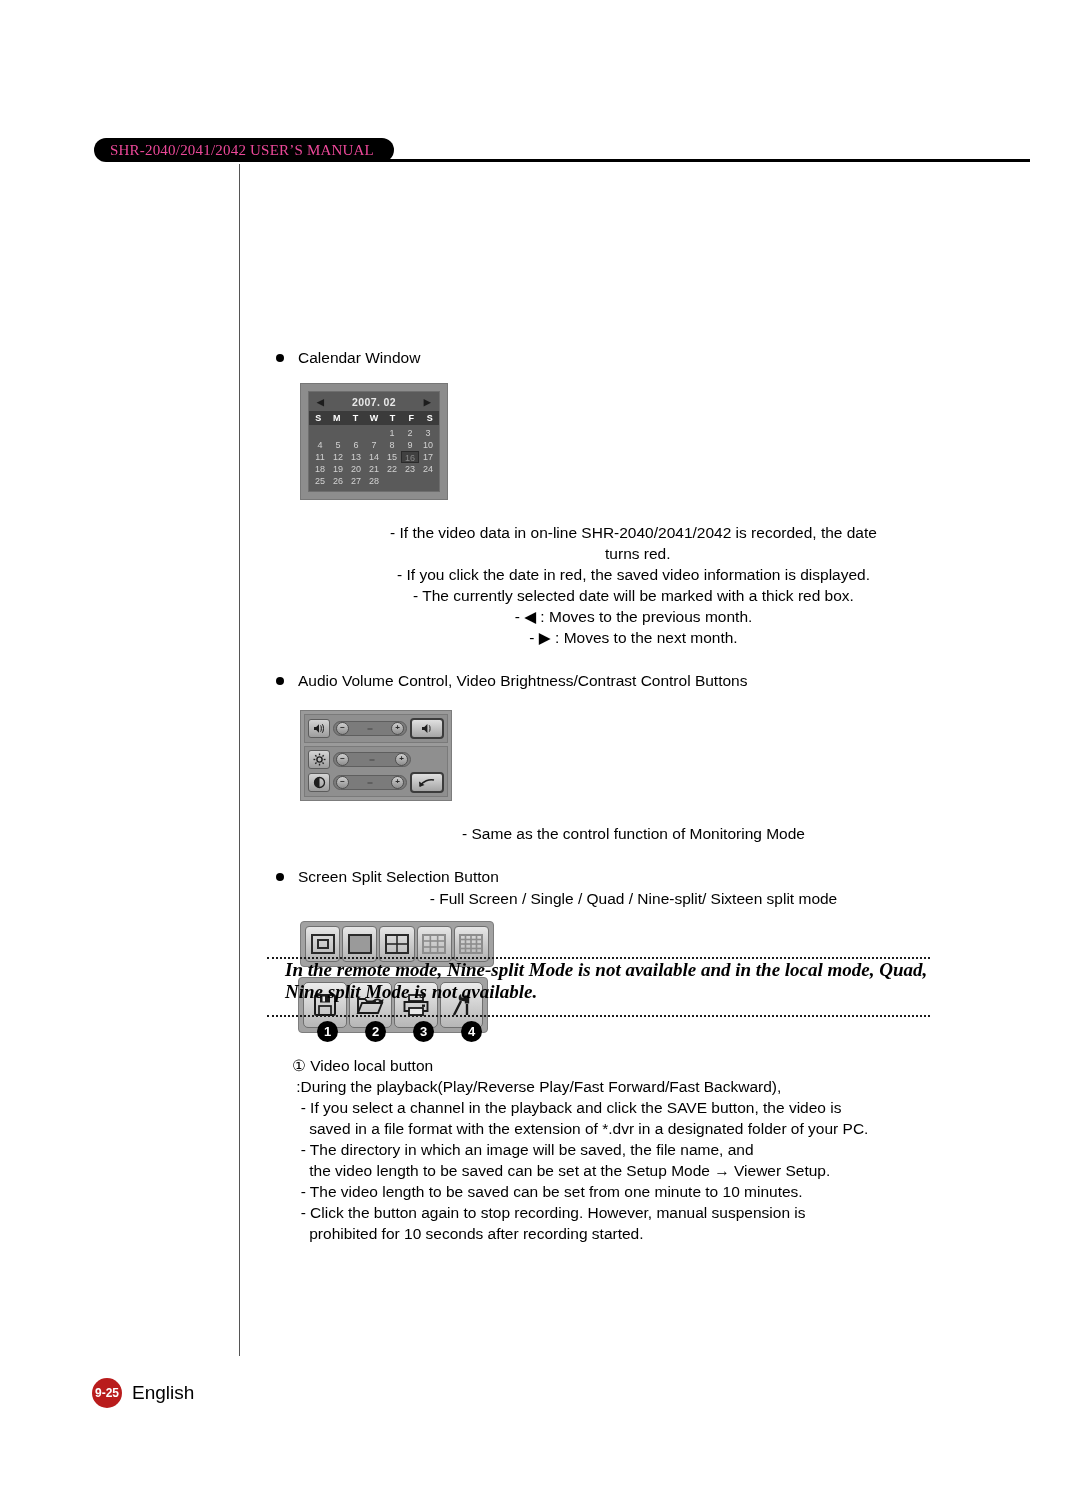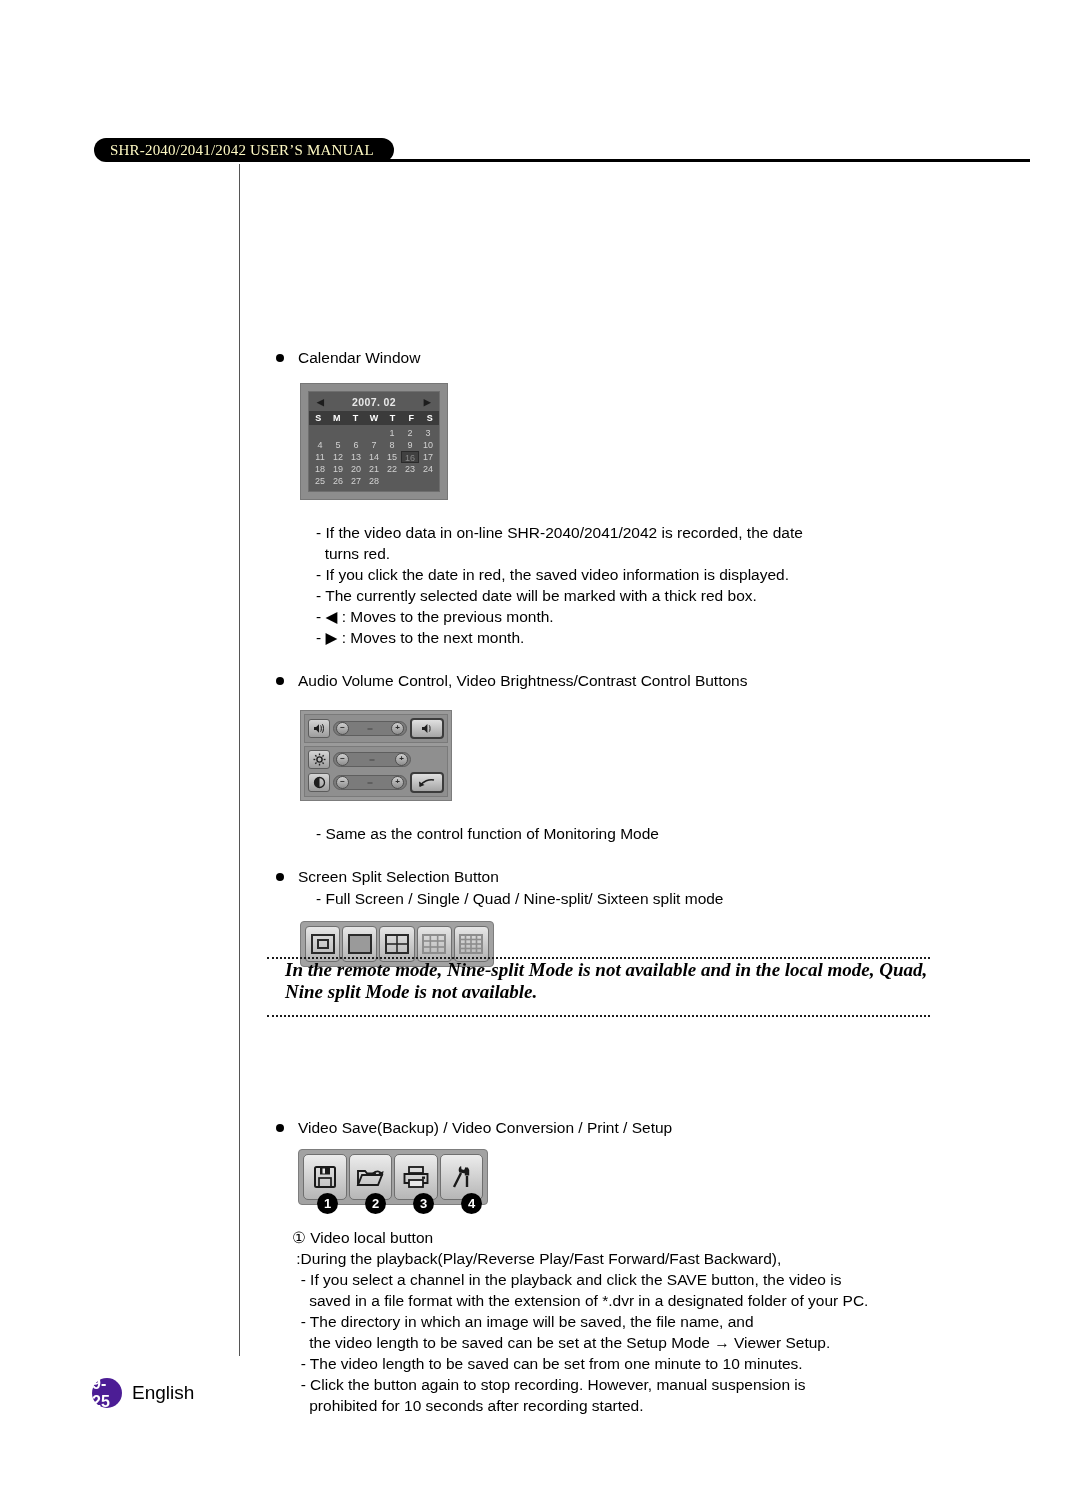--- a/index.html
+++ b/index.html
@@ -30,21 +30,21 @@
     top: 0px;
     height: 24px;
     padding: 0 20px 0 16px;
     background: #000000;
     border-radius: 12px;
     display: flex;
     align-items: center;
     box-sizing: border-box;
   }
   .header-tab-label {
-    color: #fef9c3;
+    color: #ec4899;
     font-family: "Liberation Serif", serif;
     font-size: 15px;
     letter-spacing: 0.2px;
     white-space: nowrap;
   }
   .header-rule {
     position: absolute;
     left: 360px;
     top: 21px;
     width: 670px;
@@ -317,31 +317,31 @@
     position: absolute;
     left: 92px;
     top: 1378px;
     display: flex;
     align-items: center;
     gap: 10px;
   }
   .footer-badge {
     width: 30px; height: 30px;
     border-radius: 50%;
-    background: #4c1d95;
+    background: #b91c1c;
     color: #fff;
-    font-size: 16px;
+    font-size: 12px;
     font-weight: bold;
     display: flex; align-items: center; justify-content: center;
   }
   .footer-label {
     font-size: 19px;
   }
 
-  .sub-list { margin-left: 40px; }
+  .sub-list { margin-left: 15px; text-align: center; }
   .mt-md { margin-top: 22px; }
 </style>
 </head>
 <body>
 
 <div class="page-header">
   <div class="header-tab">
     <span class="header-tab-label">SHR-2040/2041/2042 USER’S MANUAL</span>
   </div>
   <div class="header-rule"></div>
@@ -533,24 +533,20 @@
           <line x1="6.5" y1="1" x2="6.5" y2="19" stroke="#8d8d8d" stroke-width="1.6"></line>
           <line x1="1" y1="5.5" x2="23" y2="5.5" stroke="#8d8d8d" stroke-width="1.6"></line>
           <line x1="12" y1="1" x2="12" y2="19" stroke="#8d8d8d" stroke-width="1.6"></line>
           <line x1="1" y1="10" x2="23" y2="10" stroke="#8d8d8d" stroke-width="1.6"></line>
           <line x1="17.5" y1="1" x2="17.5" y2="19" stroke="#8d8d8d" stroke-width="1.6"></line>
           <line x1="1" y1="14.5" x2="23" y2="14.5" stroke="#8d8d8d" stroke-width="1.6"></line>
         </svg>
       </div>
     </div>
 
-  <div class="bullet-head" style="margin-top:150px;">
-    <span class="bullet-dot"></span>
-    <span>Video Save(Backup) / Video Conversion / Print / Setup</span>
-  </div>
 
   <div class="tool-panel">
     <div class="tool-btn">
       <svg width="26" height="26" viewBox="0 0 26 26">
           <rect x="3" y="3" width="20" height="20" rx="1.5" fill="none" stroke="#1a1a1a" stroke-width="2"></rect>
           <rect x="8" y="3.5" width="10" height="7" fill="#1a1a1a"></rect>
           <rect x="10.5" y="4.5" width="2.5" height="5" fill="#e9e9e9"></rect>
           <rect x="7" y="14" width="12" height="9" fill="none" stroke="#1a1a1a" stroke-width="1.7"></rect>
         </svg>
     </div>

